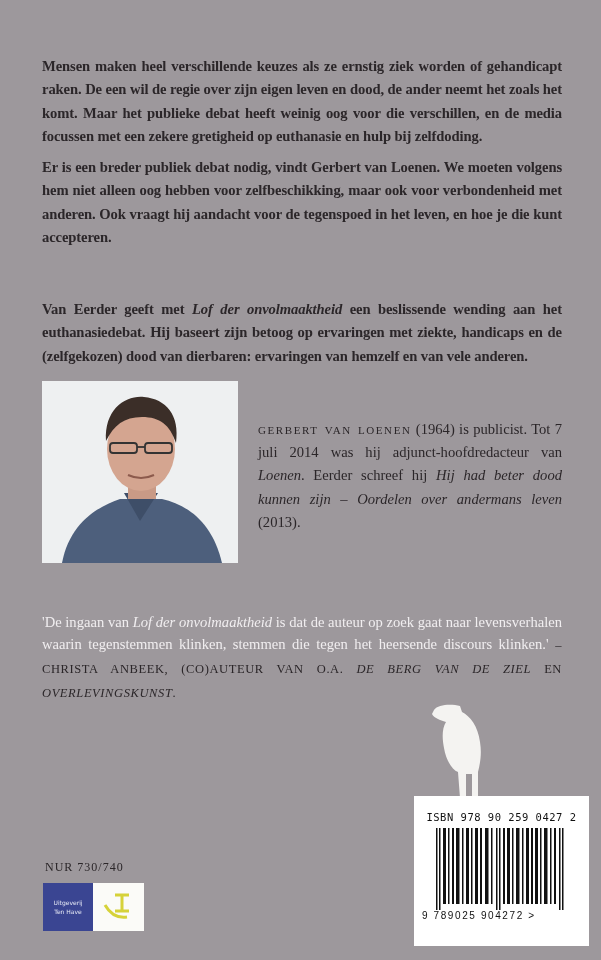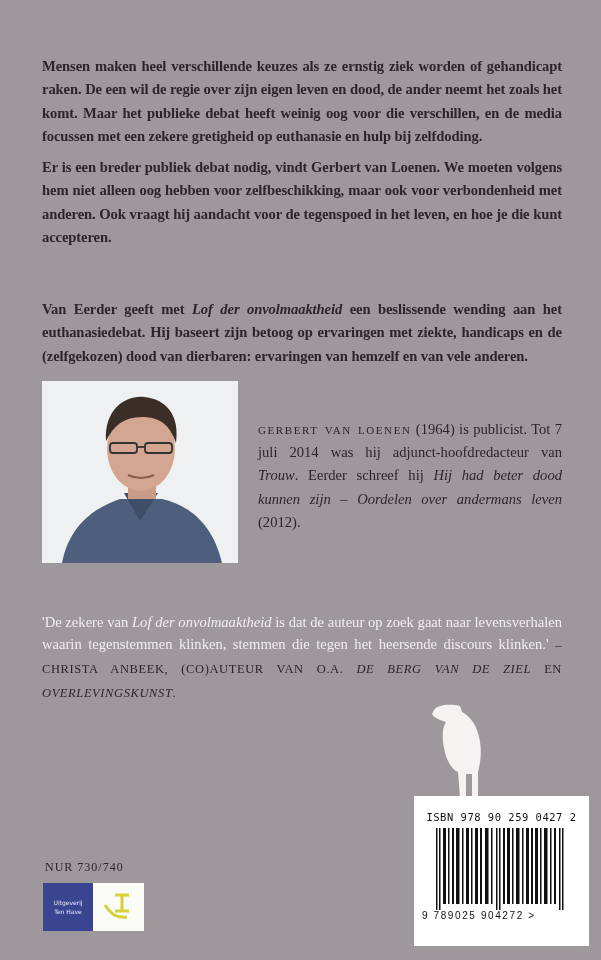--- a/index.html
+++ b/index.html
@@ -49,23 +49,23 @@
     <rect x="86" y="92" width="28" height="26" fill="#c99a86"></rect>
     <ellipse cx="99" cy="68" rx="34" ry="42" fill="#d4a590"></ellipse>
     <path d="M64 60 C62 28 84 14 102 16 C124 18 138 34 134 62 C128 44 118 36 100 36 C82 36 72 44 64 60 Z" fill="#3b2e28"></path>
     <rect x="68" y="62" width="27" height="10" rx="3" fill="none" stroke="#333" stroke-width="1.8"></rect>
     <rect x="103" y="62" width="27" height="10" rx="3" fill="none" stroke="#333" stroke-width="1.8"></rect>
     <line x1="95" y1="66" x2="103" y2="66" stroke="#333" stroke-width="1.8"></line>
     <path d="M86 94 Q99 100 112 94" stroke="#8c5a4c" stroke-width="2" fill="none"></path>
   </svg>
 </div>
 
-<p class="bio"><span class="sc">Gerbert van Loenen</span><span> (1964) is publicist. Tot 7 juli 2014 was hij adjunct-hoofdredacteur van </span><em>Trouw</em><span>. Eerder schreef hij </span><em>Hij had beter dood kunnen zijn – Oordelen over andermans leven</em><span> (2012).</span></p>
+<p class="bio"><span class="sc">Gerbert van Loenen</span><span> (1964) is publicist. Tot 7 juli 2014 was hij adjunct-hoofdredacteur van </span><em>Loenen</em><span>. Eerder schreef hij </span><em>Hij had beter dood kunnen zijn – Oordelen over andermans leven</em><span> (2013).</span></p>
 
-<p class="quote"><span>'De zekere van </span><em>Lof der onvolmaaktheid</em><span> is dat de auteur op zoek gaat naar levensverhalen waarin tegenstemmen klinken, stemmen die tegen het heersende discours klinken.'</span><span class="src"><span> – CHRISTA ANBEEK, (CO)AUTEUR VAN O.A. </span><em>DE BERG VAN DE ZIEL</em><span> EN </span><em>OVERLEVINGSKUNST</em><span>.</span></span></p>
+<p class="quote"><span>'De ingaan van </span><em>Lof der onvolmaaktheid</em><span> is dat de auteur op zoek gaat naar levensverhalen waarin tegenstemmen klinken, stemmen die tegen het heersende discours klinken.'</span><span class="src"><span> – CHRISTA ANBEEK, (CO)AUTEUR VAN O.A. </span><em>DE BERG VAN DE ZIEL</em><span> EN </span><em>OVERLEVINGSKUNST</em><span>.</span></span></p>
 
 <div class="lamb">
   <svg width="62" height="96" viewBox="0 0 62 96">
     <path d="M6 8 C10 2 24 2 32 4 L34 10 C42 14 50 24 52 40 C54 52 52 62 50 70 L50 96 L44 96 L44 72 L38 72 L38 96 L32 96 L30 70 C24 68 18 58 16 46 C14 36 14 26 18 20 C12 18 6 16 4 12 Z" fill="#f4f3f1"></path>
   </svg>
 </div>
 
 <div class="barcode-box">
   <div class="isbn-top">ISBN 978 90 259 0427 2</div>
   <svg class="bars" viewBox="0 0 128 82" preserveAspectRatio="none">

